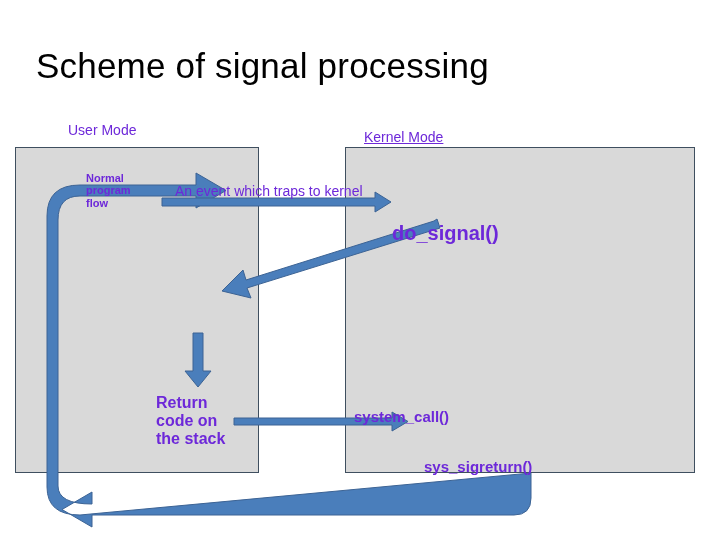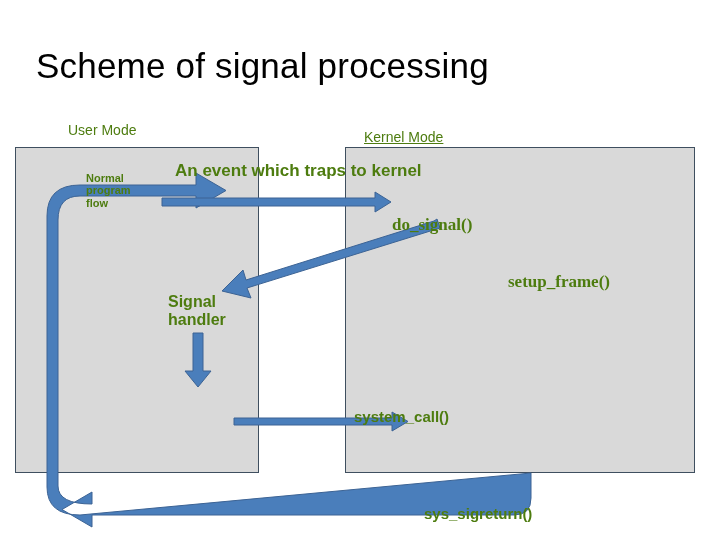--- a/index.html
+++ b/index.html
@@ -18,21 +18,21 @@
   #slide-svg {
     position: absolute;
     left: 0;
     top: 0;
     width: 720px;
     height: 540px;
   }
   .txt {
     position: absolute;
     white-space: pre;
-    color: #4d7c0f;
+    color: #6d28d9;
     line-height: 1.12;
   }
   #title {
     left: 36px;
     top: 46px;
     font-size: 35px;
     font-weight: 400;
     letter-spacing: 0.2px;
     color: #000000;
   }
@@ -50,30 +50,29 @@
     text-decoration: underline;
   }
   #normal-flow-text {
     left: 86px;
     top: 172px;
     font-size: 11px;
     font-weight: bold;
   }
   #event-caption {
     left: 175px;
-    top: 161px;
-    font-size: 17px;
-    font-weight: 700;
+    top: 184px;
+    font-size: 14px;
+    font-weight: 400;
   }
   #do-signal-stack {
     left: 392px;
     top: 177px;
-    font-size: 17px;
+    font-size: 20px;
     font-weight: bold;
-    font-family: Liberation Serif, serif;
   }
   #do-signal-stack .l2 { padding-left: 58px; }
   #do-signal-stack .l3 { padding-left: 116px; }
   #signal-handler-text {
     left: 168px;
     top: 293px;
     font-size: 16px;
     font-weight: bold;
   }
   #return-code-text {
@@ -81,21 +80,21 @@
     top: 394px;
     font-size: 16px;
     font-weight: bold;
   }
   #syscall-stack {
     left: 354px;
     top: 375px;
     font-size: 15px;
     font-weight: bold;
   }
-  #syscall-stack .l2 { padding-left: 70px; margin-top: 47px; }
+  #syscall-stack .l2 { padding-left: 70px; }
   #syscall-stack .l3 { padding-left: 142px; }
 </style>
 </head>
 <body>
 
 <div id="slide">
 
   <svg id="slide-svg" viewBox="0 0 720 540">
     <defs>
       <linearGradient id="arrowGrad" x1="0" y1="0" x2="0" y2="1">
@@ -146,25 +145,25 @@
   <div class="txt" id="kernel-mode-label">Kernel Mode</div>
 
   <div class="txt" id="normal-flow-text" style="white-space: pre;">Normal
 program
 flow</div>
 
   <div class="txt" id="event-caption">An event which traps to kernel</div>
 
   <div class="txt" id="do-signal-stack">
     <div class="l1">do_signal()</div>
-    <div class="l3">setup_frame()</div>
   </div>
 
-  <div class="txt" id="signal-handler-text" style="white-space: pre;">Signal
-handler</div>
 
+  <div class="txt" id="return-code-text" style="white-space: pre;">Return
+code on
+the stack</div>
 
   <div class="txt" id="syscall-stack">
     <div class="l1">system_call()</div>
     <div class="l2">sys_sigreturn()</div>
   </div>
 
 </div>
 
 </body></html>

